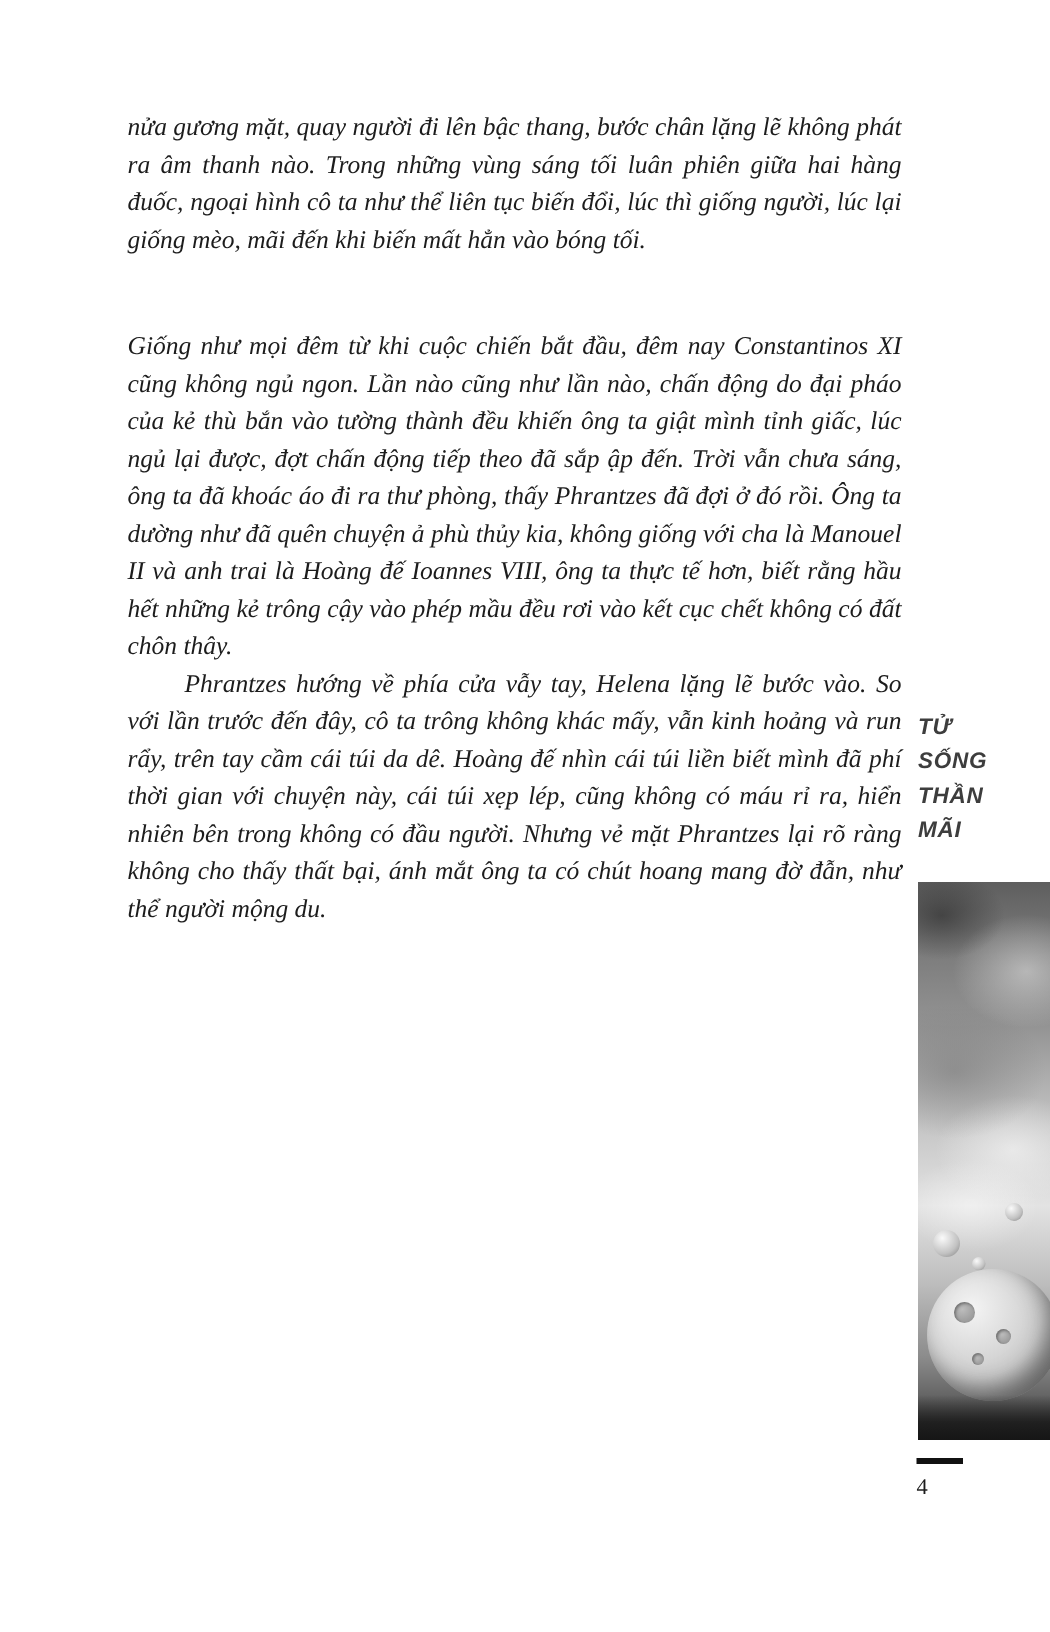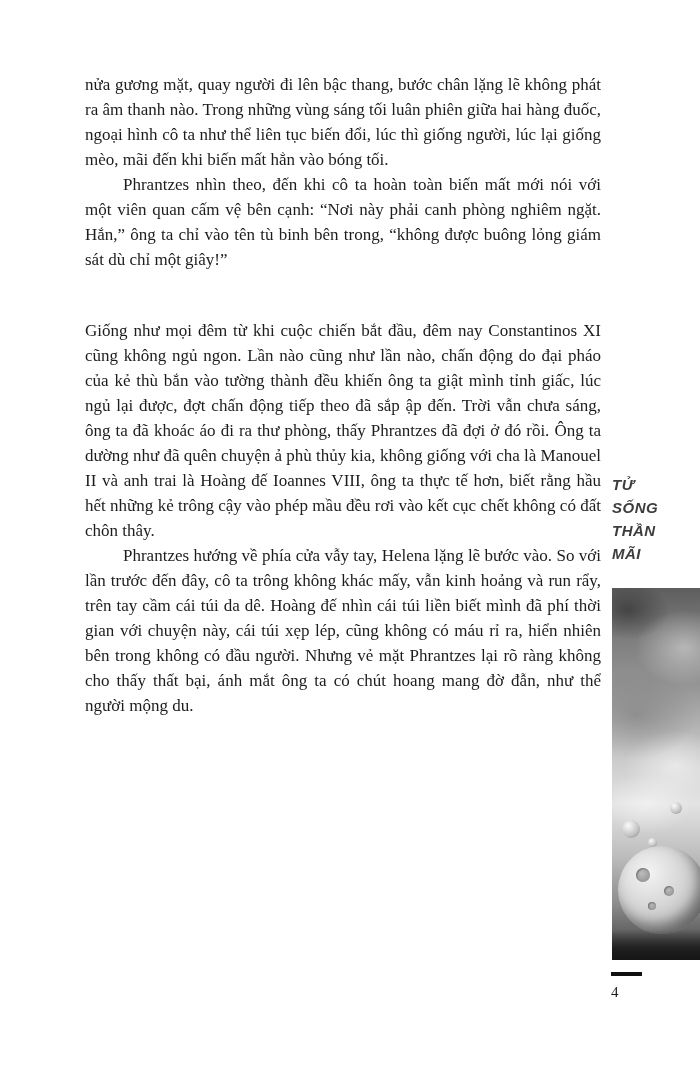--- a/index.html
+++ b/index.html
@@ -18,20 +18,21 @@
   }
   .text-column {
     position: absolute;
     left: 85px;
     top: 72px;
     width: 516px;
     color: #1c1c1c;
     font-size: 17px;
     line-height: 25px;
     text-align: justify;
+    font-style: italic;
   }
   .text-column p { margin: 0; }
   .p-indent { text-indent: 38px; }
   .p-section { margin-top: 46px !important; }
 
   .margin-title {
     position: absolute;
     left: 612px;
     top: 473px;
     width: 80px;
@@ -116,21 +117,20 @@
     color: #1c1c1c;
   }
 </style>
 </head>
 <body>
 
 <div class="page">
 
   <div class="text-column">
     <p class="p-cont">nửa gương mặt, quay người đi lên bậc thang, bước chân lặng lẽ không phát ra âm thanh nào. Trong những vùng sáng tối luân phiên giữa hai hàng đuốc, ngoại hình cô ta như thể liên tục biến đổi, lúc thì giống người, lúc lại giống mèo, mãi đến khi biến mất hẳn vào bóng tối.</p>
-    <p class="p-indent">Phrantzes nhìn theo, đến khi cô ta hoàn toàn biến mất mới nói với một viên quan cấm vệ bên cạnh: “Nơi này phải canh phòng nghiêm ngặt. Hắn,” ông ta chỉ vào tên tù binh bên trong, “không được buông lỏng giám sát dù chỉ một giây!”</p>
     <p class="p-section">Giống như mọi đêm từ khi cuộc chiến bắt đầu, đêm nay Constantinos XI cũng không ngủ ngon. Lần nào cũng như lần nào, chấn động do đại pháo của kẻ thù bắn vào tường thành đều khiến ông ta giật mình tỉnh giấc, lúc ngủ lại được, đợt chấn động tiếp theo đã sắp ập đến. Trời vẫn chưa sáng, ông ta đã khoác áo đi ra thư phòng, thấy Phrantzes đã đợi ở đó rồi. Ông ta dường như đã quên chuyện ả phù thủy kia, không giống với cha là Manouel II và anh trai là Hoàng đế Ioannes VIII, ông ta thực tế hơn, biết rằng hầu hết những kẻ trông cậy vào phép mầu đều rơi vào kết cục chết không có đất chôn thây.</p>
     <p class="p-indent">Phrantzes hướng về phía cửa vẫy tay, Helena lặng lẽ bước vào. So với lần trước đến đây, cô ta trông không khác mấy, vẫn kinh hoảng và run rẩy, trên tay cầm cái túi da dê. Hoàng đế nhìn cái túi liền biết mình đã phí thời gian với chuyện này, cái túi xẹp lép, cũng không có máu rỉ ra, hiển nhiên bên trong không có đầu người. Nhưng vẻ mặt Phrantzes lại rõ ràng không cho thấy thất bại, ánh mắt ông ta có chút hoang mang đờ đẫn, như thể người mộng du.</p>
   </div>
 
   <div class="margin-title">
     <div>TỬ</div>
     <div>SỐNG</div>
     <div>THẦN</div>
     <div>MÃI</div>
   </div>

